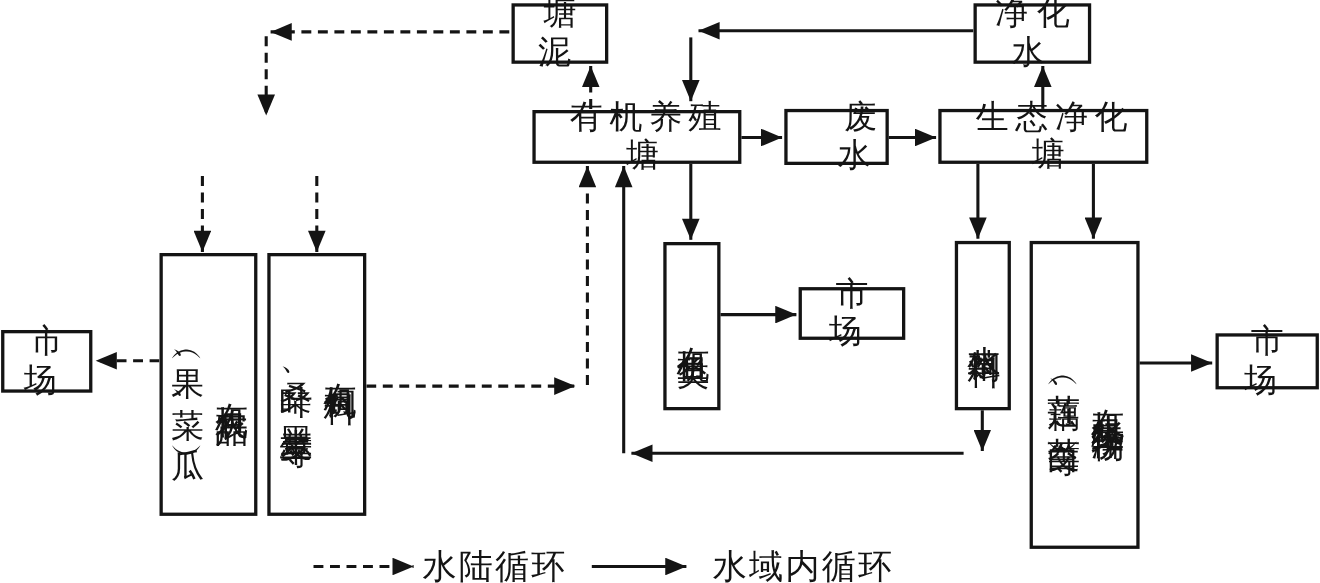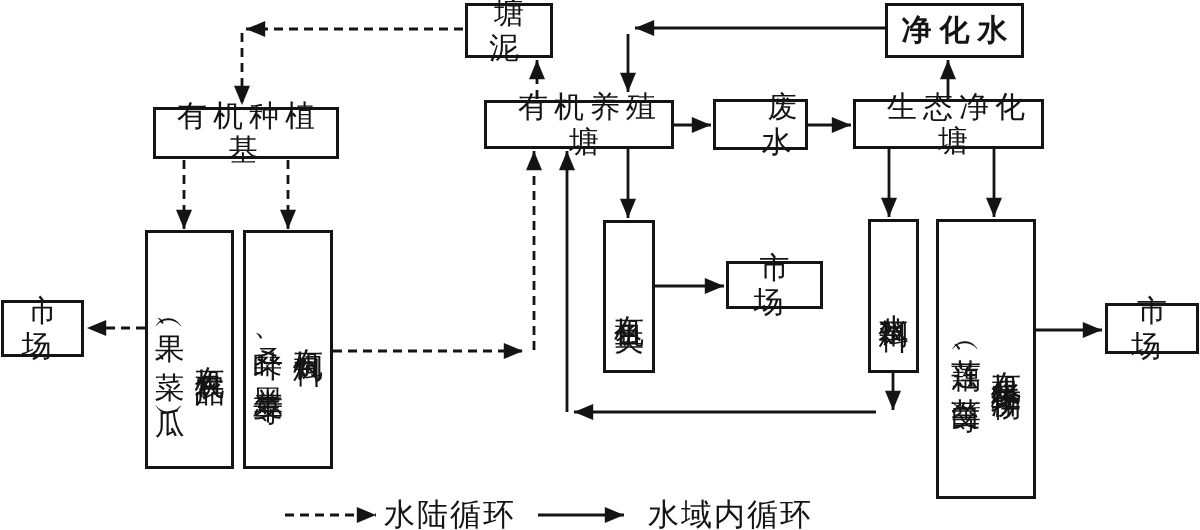--- a/index.html
+++ b/index.html
@@ -66,25 +66,22 @@
     <line class="edge" x1="567" y1="412" x2="567" y2="151" marker-end="url(#ah)"></line>
     <line class="edge" x1="1035" y1="330" x2="1102" y2="330" marker-end="url(#ah)"></line>
 
     <line class="edge dashed" x1="285" y1="515" x2="376" y2="515" marker-end="url(#ah)"></line>
     <line class="edge" x1="538" y1="515" x2="624" y2="515" marker-end="url(#ah)"></line>
   </svg>
 
   <div class="node ls10" style="left:465px; top:3px;  width:88px;  height:55px;">
       <span>塘泥</span>
     </div>
-  <div class="node ls8" style="left:885px; top:3px;  width:139px; height:55px;font-weight:bold;">
+  <div class="node ls8" style="left:885px; top:3px;  width:107px; height:55px;">
       <span>净化水</span>
-    </div>
-  <div class="node ls6" style="left:153px; top:107px; width:186px; height:52px;">
-      <span>有机种植基</span>
     </div>
   <div class="node ls6" style="left:484px; top:100px; width:190px; height:49px;padding-left:16px;">
       <span>有机养殖塘</span>
     </div>
   <div class="node ls12" style="left:713px; top:99px;  width:95px;  height:51px;padding-left:44px;">
       <span>废水</span>
     </div>
   <div class="node ls6" style="left:853px; top:99px;  width:191px; height:50px;padding-left:15px;">
       <span>生态净化塘</span>
     </div>

